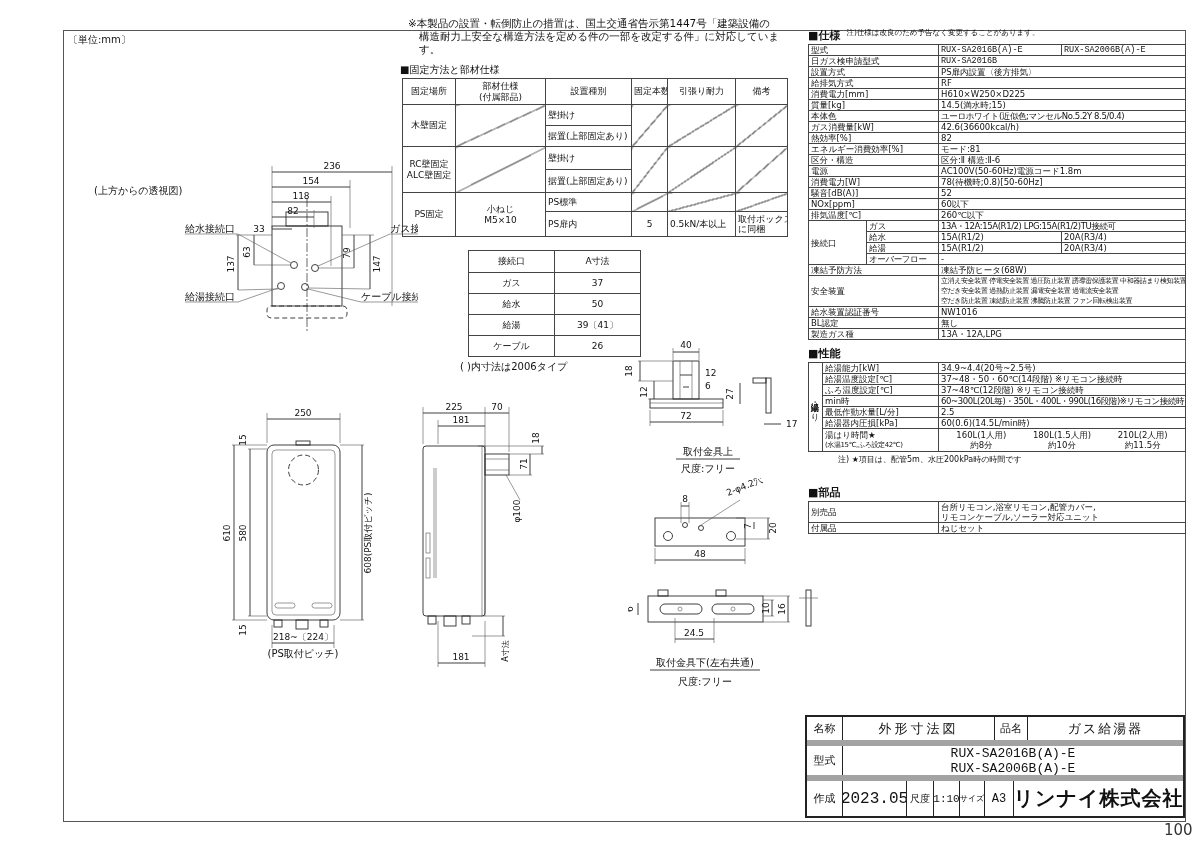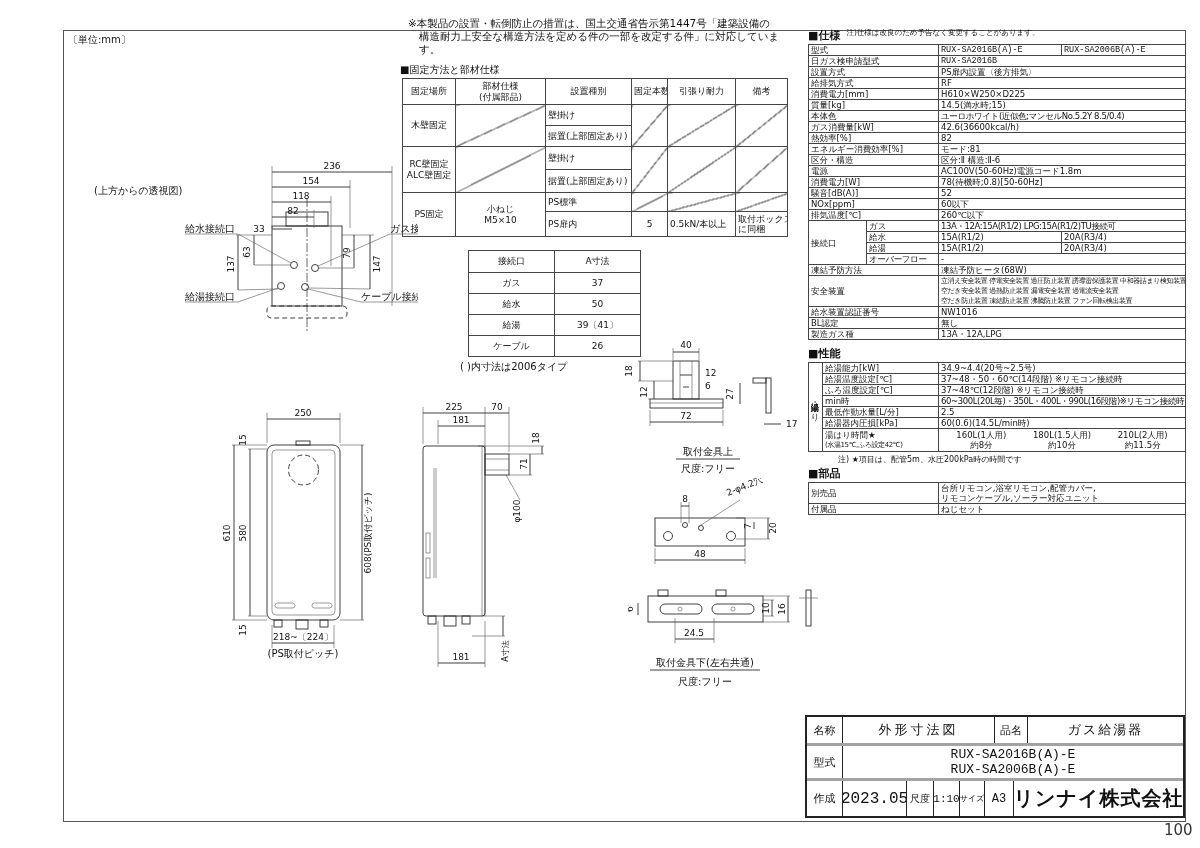--- a/index.html
+++ b/index.html
@@ -19,21 +19,21 @@
   
   .spec-title{font-size:11px;font-weight:bold}
   .spec-note{font-size:7.5px;margin-left:6px}
   table.spec td{height:10px;line-height:10px;font-size:8.5px}
   td.vgrp{writing-mode:vertical-rl;text-orientation:upright;font-size:8px;line-height:1;text-align:center;padding:0}
   
   .tb{position:absolute;left:805px;top:715px;width:380px;height:103px;border:2px solid #222;box-sizing:border-box;background:#fff}
   .tb-row{display:flex;box-sizing:border-box}
   .tb-cell{box-sizing:border-box;border-right:1px solid #222;display:flex;align-items:center;justify-content:center;overflow:hidden;white-space:nowrap}
   .tb-cell:last-child{border-right:none}
-  .tb-r1,.tb-r2{border-bottom:3px solid #a3a3a3}
+  .tb-r1,.tb-r2{border-bottom:6px solid #a3a3a3}
   svg .ln{stroke:#2a2a2a;stroke-width:0.9;fill:none}
   svg .thin{stroke:#555;stroke-width:0.6;fill:none}
   svg .dsh{stroke:#2a2a2a;stroke-width:0.9;fill:none;stroke-dasharray:5 3}
   svg .cl{stroke:#2a2a2a;stroke-width:0.7;fill:none;stroke-dasharray:9 2 2 2}
   svg text{fill:#111;font-size:9px;font-family:"DejaVu Sans","Liberation Sans",sans-serif}
   svg text.jp{font-size:10px}
 </style>
 </head>
 <body>
 
@@ -573,21 +573,21 @@
                   <div>210L(2人用)</div>
                   <div>約11.5分</div>
                 </div>
           </div>
         </td>
       </tr>
     </tbody>
       </table>
     <div style="font-size:8px;margin-top:2px;padding-left:30px">注) ★項目は、配管5m、水圧200kPa時の時間です</div>
 
-    <div class="spec-title" style="margin-top:1px">■部品</div>
+    <div class="spec-title" style="margin-top:20px">■部品</div>
     <table class="cad spec" style="width:377px;margin-top:1px">
       <colgroup>
           <col style="width:130px">
           <col style="width:247px">
         </colgroup>
       <tbody>
           <tr>
         <td>別売品</td>
         <td style="height:20px;line-height:10px">
           <div>台所リモコン,浴室リモコン,配管カバー,</div>

